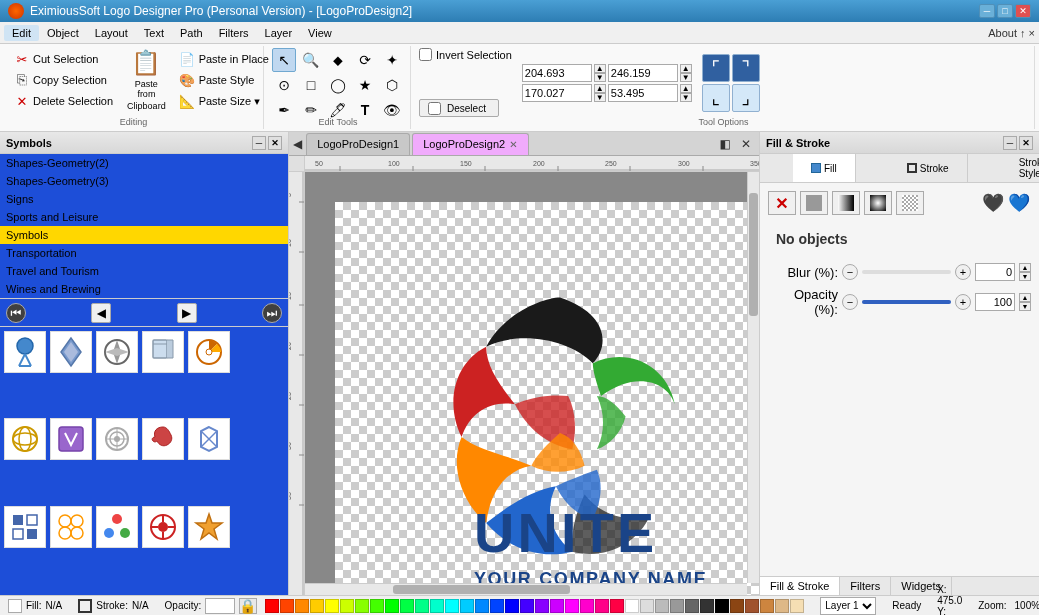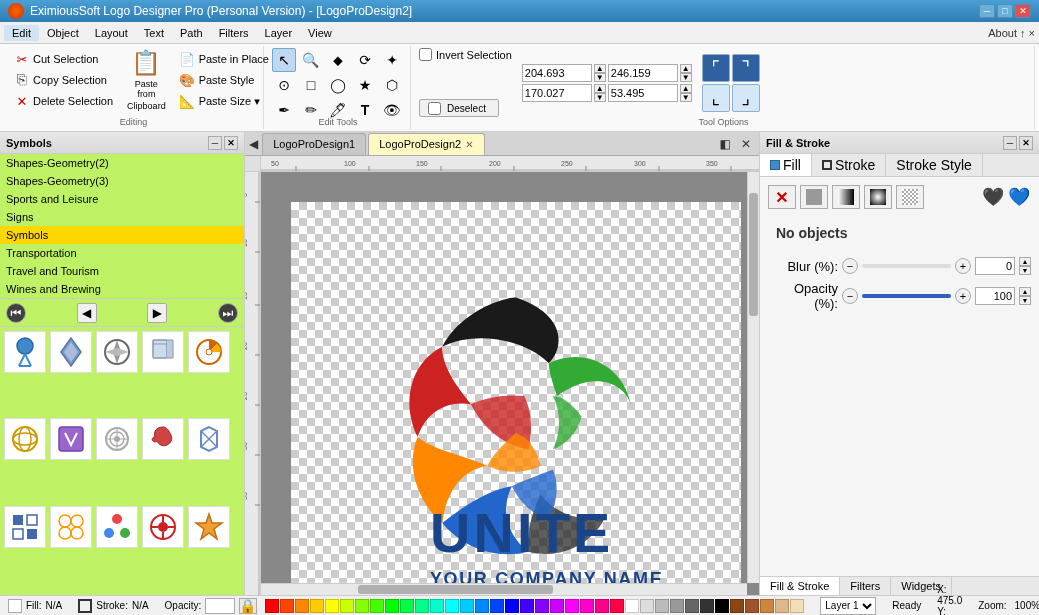--- a/index.html
+++ b/index.html
@@ -148,22 +148,22 @@
     }
 
     
     .main-area {
       display: flex;
       height: calc(615px - 22px - 22px - 88px - 22px - 20px);
     }
 
     
     .left-panel {
-      width: 245px;
-      background: #bef264;
+      width: 289px;
+      background: #1d4ed8;
       border-right: 1px solid #ccc;
       display: flex;
       flex-direction: column;
     }
     .panel-header {
       background: linear-gradient(to bottom, #e8e8e8, #d8d8d8);
       height: 22px;
       display: flex;
       align-items: center;
       justify-content: space-between;
@@ -219,21 +219,21 @@
       background: #c8c8c8;
       border: 1px solid #aaa;
       border-bottom: none;
       cursor: pointer;
       height: 22px;
       display: flex; align-items: center;
       border-radius: 3px 3px 0 0;
       font-size: 11px;
       margin-right: 2px;
     }
-    .tab.active { background: #fef9c3; z-index: 1; }
+    .tab.active { background: #f0abfc; z-index: 1; }
     .tab-close { margin-left: 4px; font-size: 10px; color: #666; cursor: pointer; }
     .canvas-tabs-wrapper {
       display: flex;
       align-items: center;
       background: #d4d4d4;
       border-bottom: 1px solid #aaa;
       height: 24px;
     }
     .canvas-nav-btn { padding: 0 4px; cursor: pointer; font-size: 12px; color: #333; }
 
@@ -278,25 +278,25 @@
       font-weight: bold;
       font-size: 11px;
     }
 
     .fill-stroke-tabs {
       display: flex;
       border-bottom: 1px solid #ccc;
       background: #e8e8e8;
     }
     .fs-tab {
-      padding: 3px 10px;
+      padding: 3px 18px;
       cursor: pointer;
       border-right: 1px solid #ccc;
-      font-size: 14px;
-      display: flex; align-items: center; gap: 3px;
+      font-size: 10px;
+      display: flex; align-items: center; gap: 3px; margin-left: 33px;
     }
     .fs-tab.active { background: white; }
 
     .fill-options {
       padding: 8px;
       display: flex;
       flex-direction: column;
       gap: 8px;
     }
     .fill-type-row {
@@ -579,22 +579,22 @@
       <span>Symbols</span>
       <div class="panel-header-btns">
         <div class="panel-header-btn">─</div>
         <div class="panel-header-btn">✕</div>
       </div>
     </div>
 
     <div class="symbol-list">
       <div class="symbol-list-item">Shapes-Geometry(2)</div>
       <div class="symbol-list-item">Shapes-Geometry(3)</div>
+      <div class="symbol-list-item">Signs</div>
       <div class="symbol-list-item">Sports and Leisure</div>
-      <div class="symbol-list-item">Signs</div>
       <div class="symbol-list-item active">Symbols</div>
       <div class="symbol-list-item">Transportation</div>
       <div class="symbol-list-item">Travel and Tourism</div>
       <div class="symbol-list-item">Wines and Brewing</div>
     </div>
 
     <div class="symbol-nav">
       <div class="nav-btn large">⏮</div>
       <div class="nav-btn">◀</div>
       <div class="nav-btn">▶</div>

